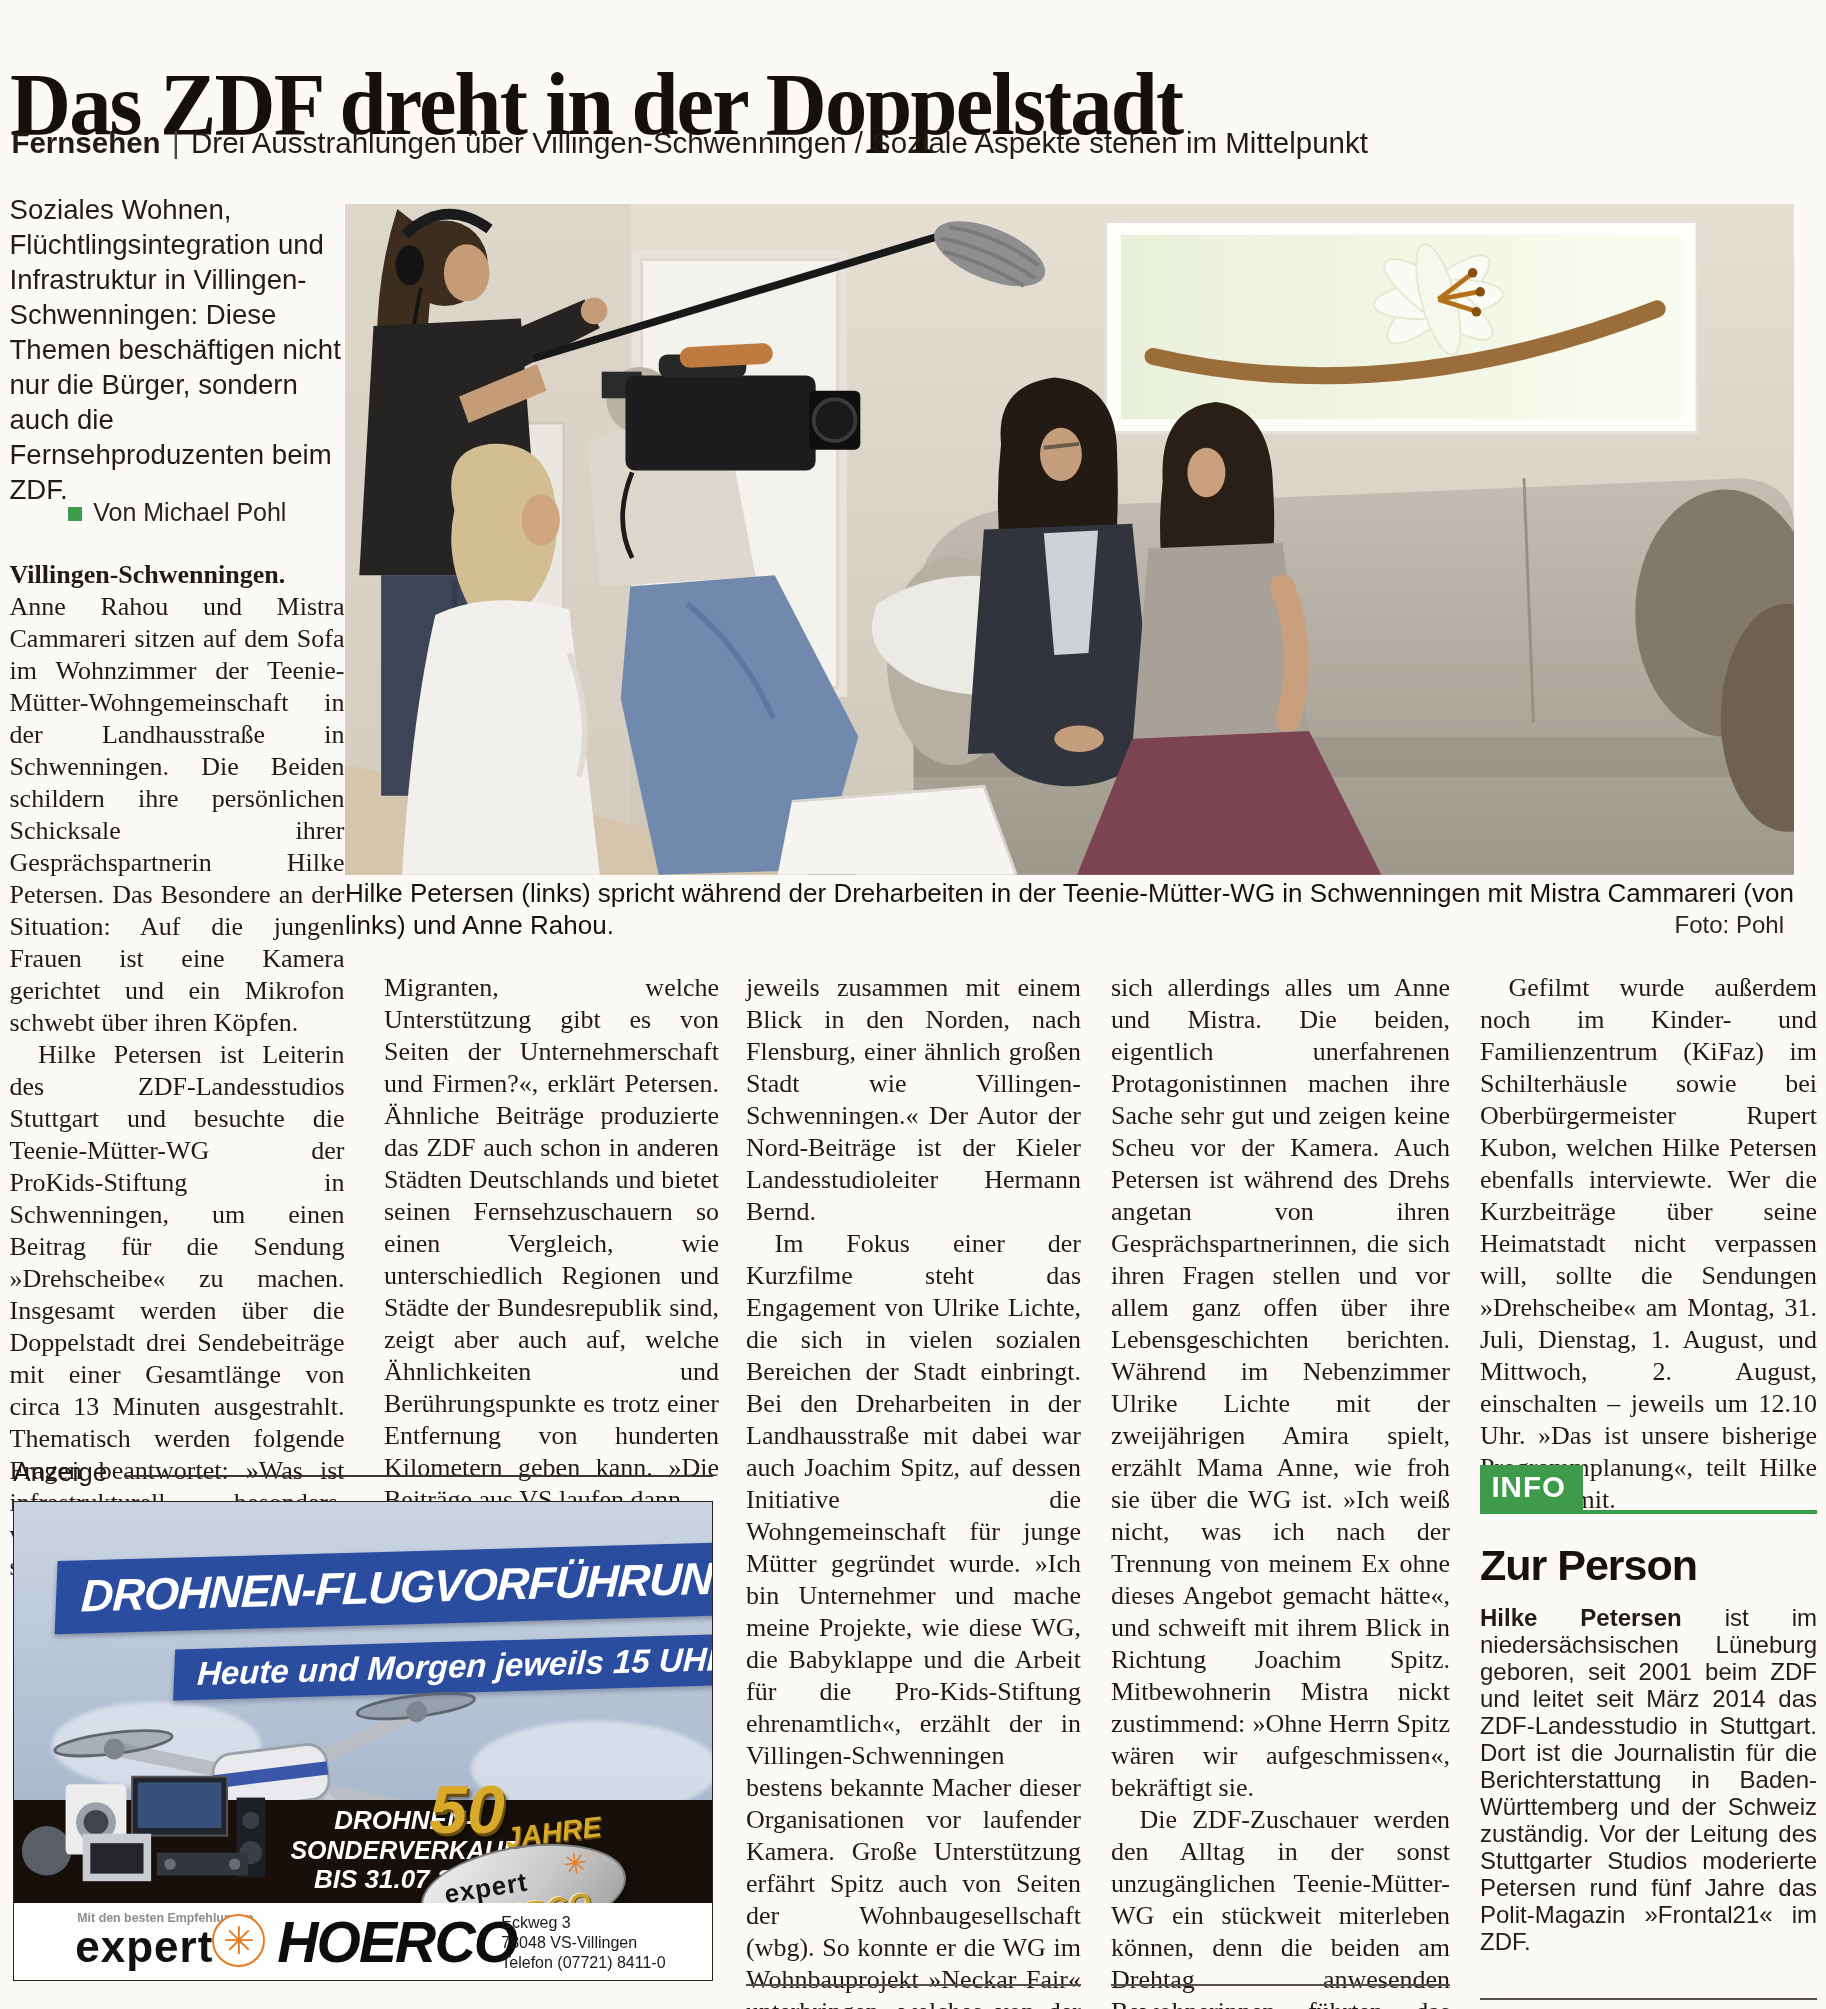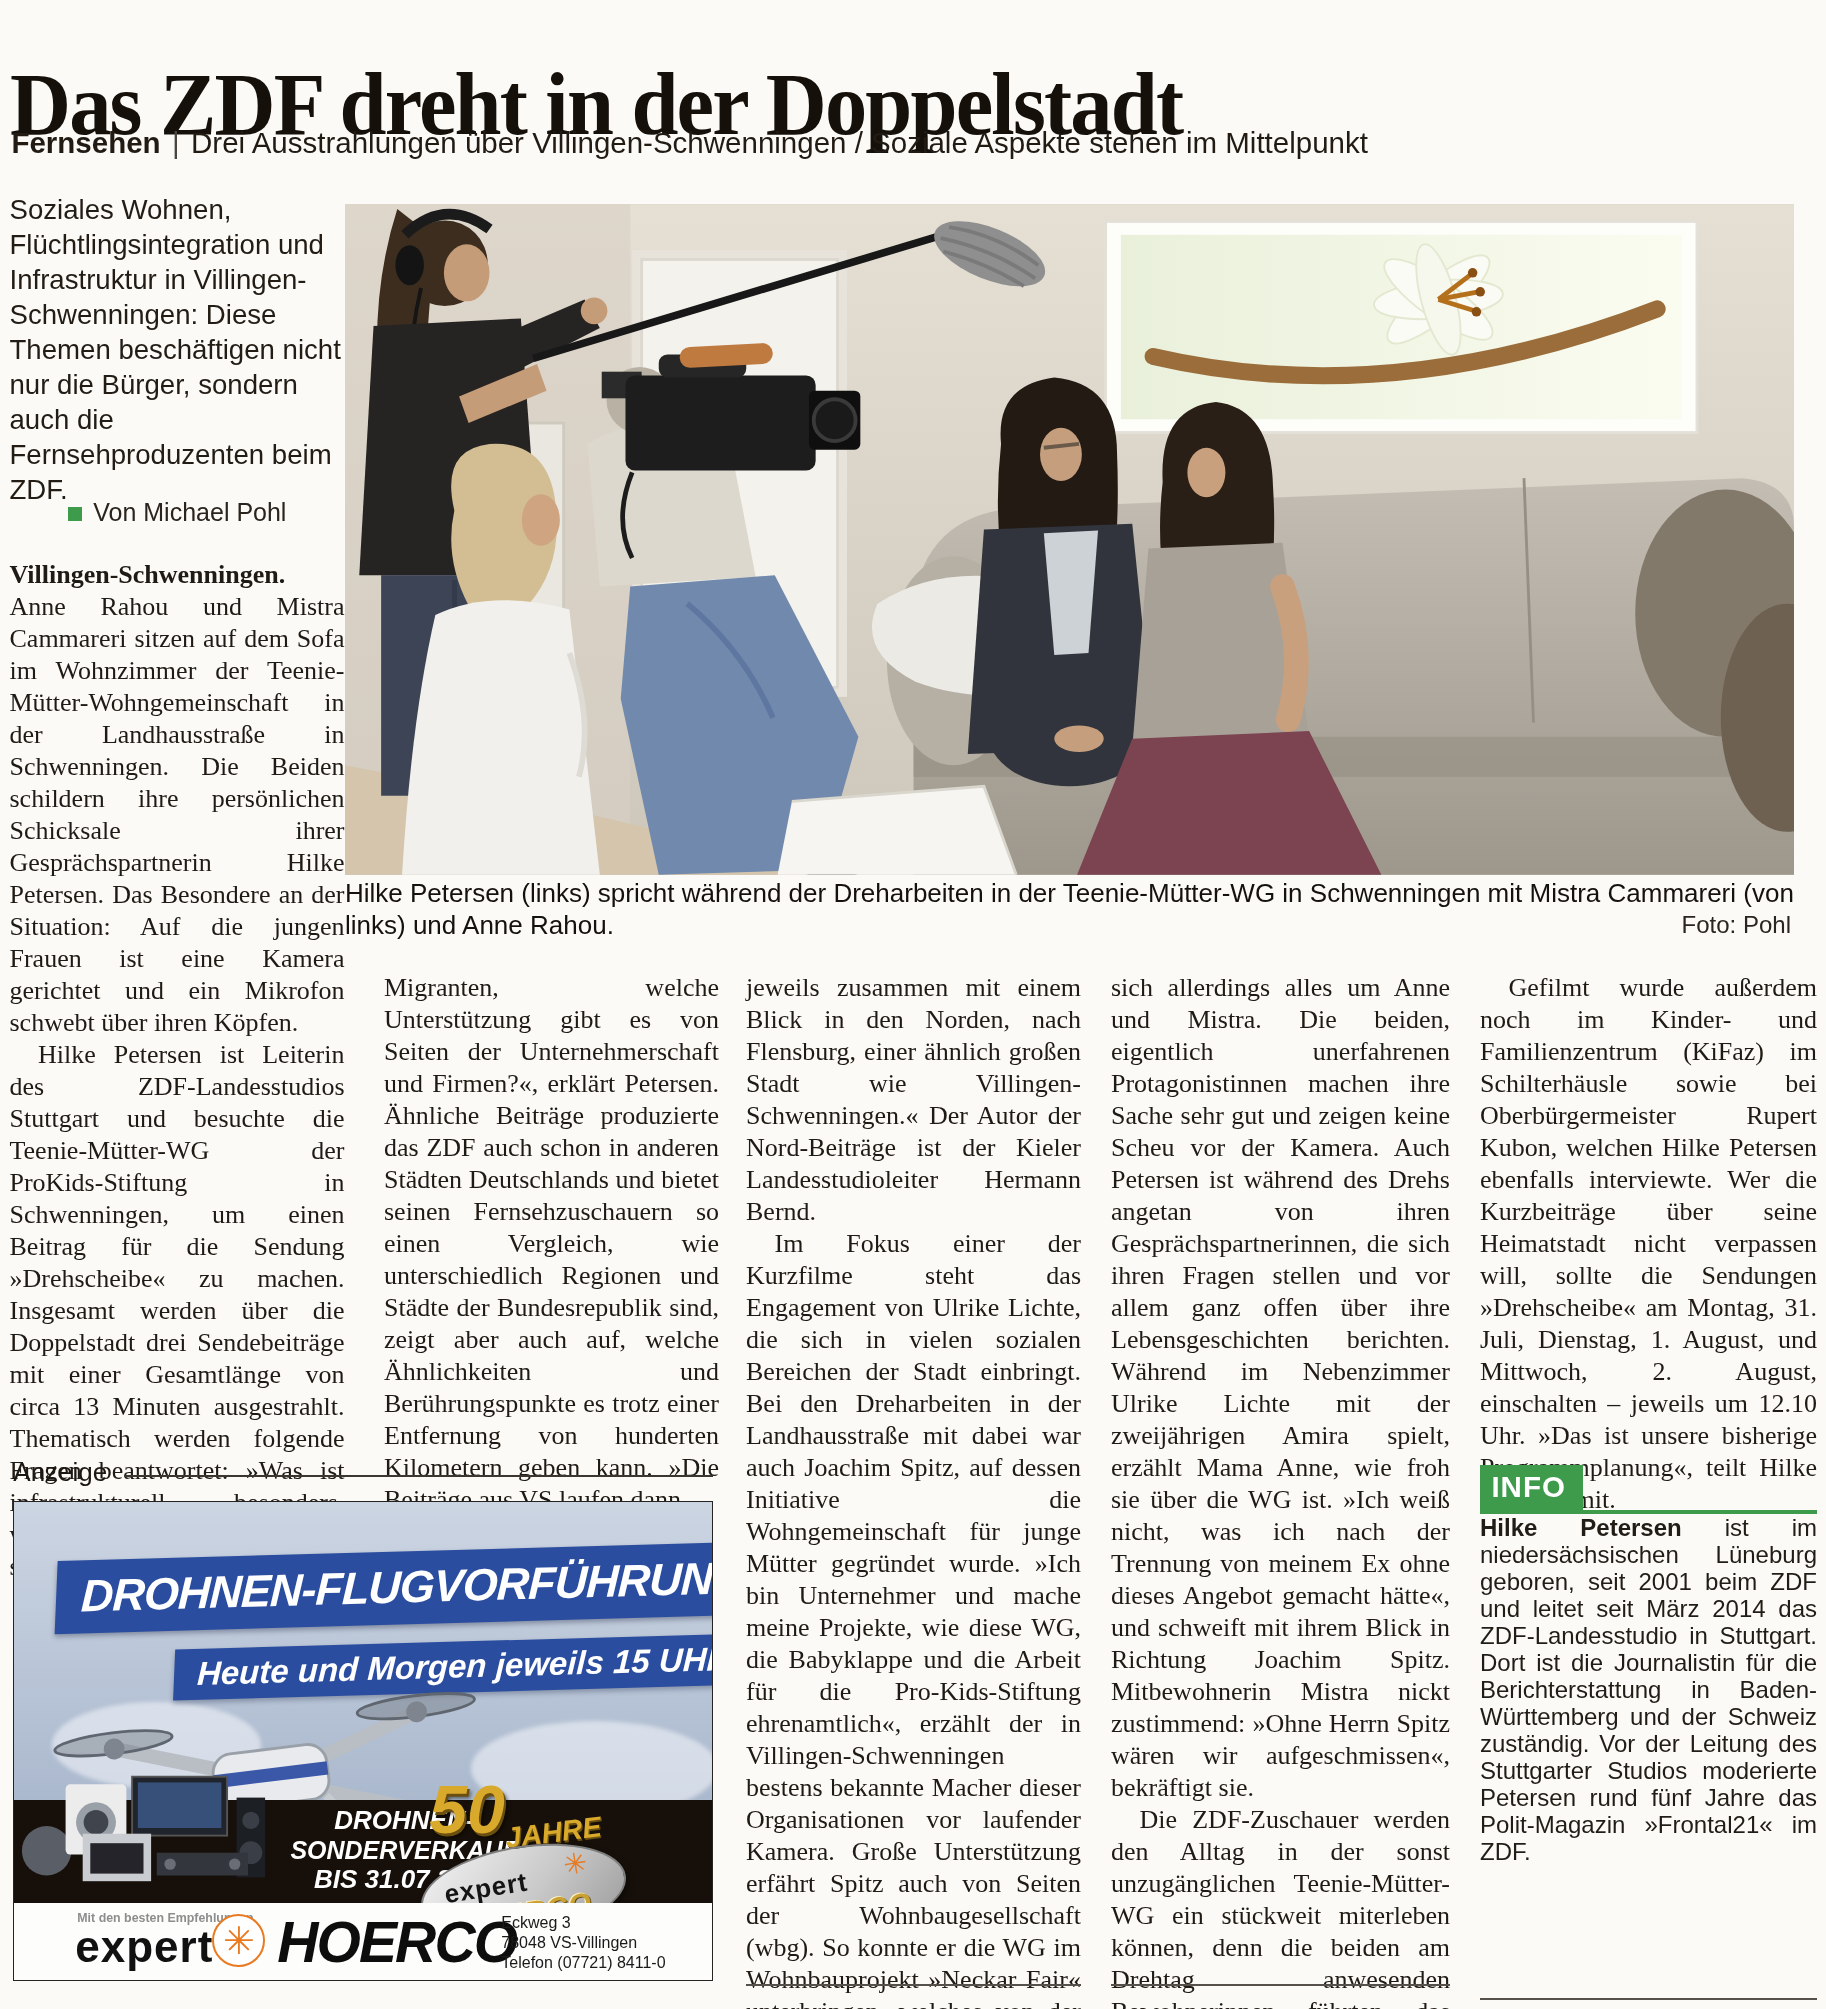--- a/index.html
+++ b/index.html
@@ -32,21 +32,21 @@
   #col1{left:9.5px;top:559px;width:335px;height:862px;}
   #col2{left:384px;top:972px;width:335px;height:476px;}
   #col3{left:746px;top:972px;width:335px;height:999px;}
   #col4{left:1111px;top:972px;width:339px;height:999px;}
   #col5{left:1480px;top:972px;width:337px;height:476px;}
 
   
   .photo{position:absolute;left:345px;top:204px;width:1449px;height:671px;background:#d8d2c7;overflow:hidden;}
   .caption{position:absolute;left:345px;top:877px;width:1449px;font-family:"Liberation Sans",sans-serif;
            font-size:26px;line-height:32px;color:#15110c;}
-  .caption .cred{position:absolute;right:3px;top:32px;font-size:24px;color:#2a251e;}
+  .caption .cred{position:absolute;right:10px;top:32px;font-size:24px;color:#2a251e;}
 
   
   .rule{position:absolute;height:1.9px;background:#55504a;}
 
   
   .anzeige{position:absolute;left:13.3px;top:1457px;width:700px;display:flex;align-items:center;
            font-family:"Liberation Sans",sans-serif;font-size:26px;color:#1c1711;}
   .anzeige .line{flex:1;height:1.9px;background:#3b3630;margin-left:17px;margin-top:7.6px;}
   .adbox{position:absolute;left:13.3px;top:1501px;width:700px;height:480px;border:1.9px solid #262423;
          overflow:hidden;background:linear-gradient(180deg,#ccd5e2 0%,#b4c1d4 45%,#97a7c0 100%);}
@@ -334,20 +334,21 @@
         <div data-name="ad-address-line-2">78048 VS-Villingen</div>
         <div data-name="ad-address-line-3">Telefon (07721) 8411-0</div>
       </div>
     </div>
   </div>
 
   <div class="infobox" data-name="info-box">
     <div class="info-tagrow" data-name="info-tag-row">
       <span class="info-tag" data-name="info-tag">INFO</span>
     </div>
+    <h2 class="info-title" data-name="info-title">Zur Person</h2>
     <p class="info-text" data-name="info-text">
       <span class="lead" data-name="info-lead-name">Hilke Petersen</span><span data-name="info-body"> ist im niedersächsischen Lüneburg geboren, seit 2001 beim ZDF und leitet seit März 2014 das ZDF-Landesstudio in Stuttgart. Dort ist die Journalistin für die Berichterstattung in Baden-Württemberg und der Schweiz zuständig. Vor der Leitung des Stuttgarter Studios moderierte Petersen rund fünf Jahre das Polit-Magazin »Frontal21« im ZDF.</span>
     </p>
   </div>
 
   <div class="rule" style="left:746px;top:1984px;width:335px;" data-name="bottom-rule-col3"></div>
   <div class="rule" style="left:1111px;top:1984px;width:339px;" data-name="bottom-rule-col4"></div>
   <div class="rule" style="left:1480px;top:1998px;width:337px;" data-name="bottom-rule-col5"></div>
 
 </div>

